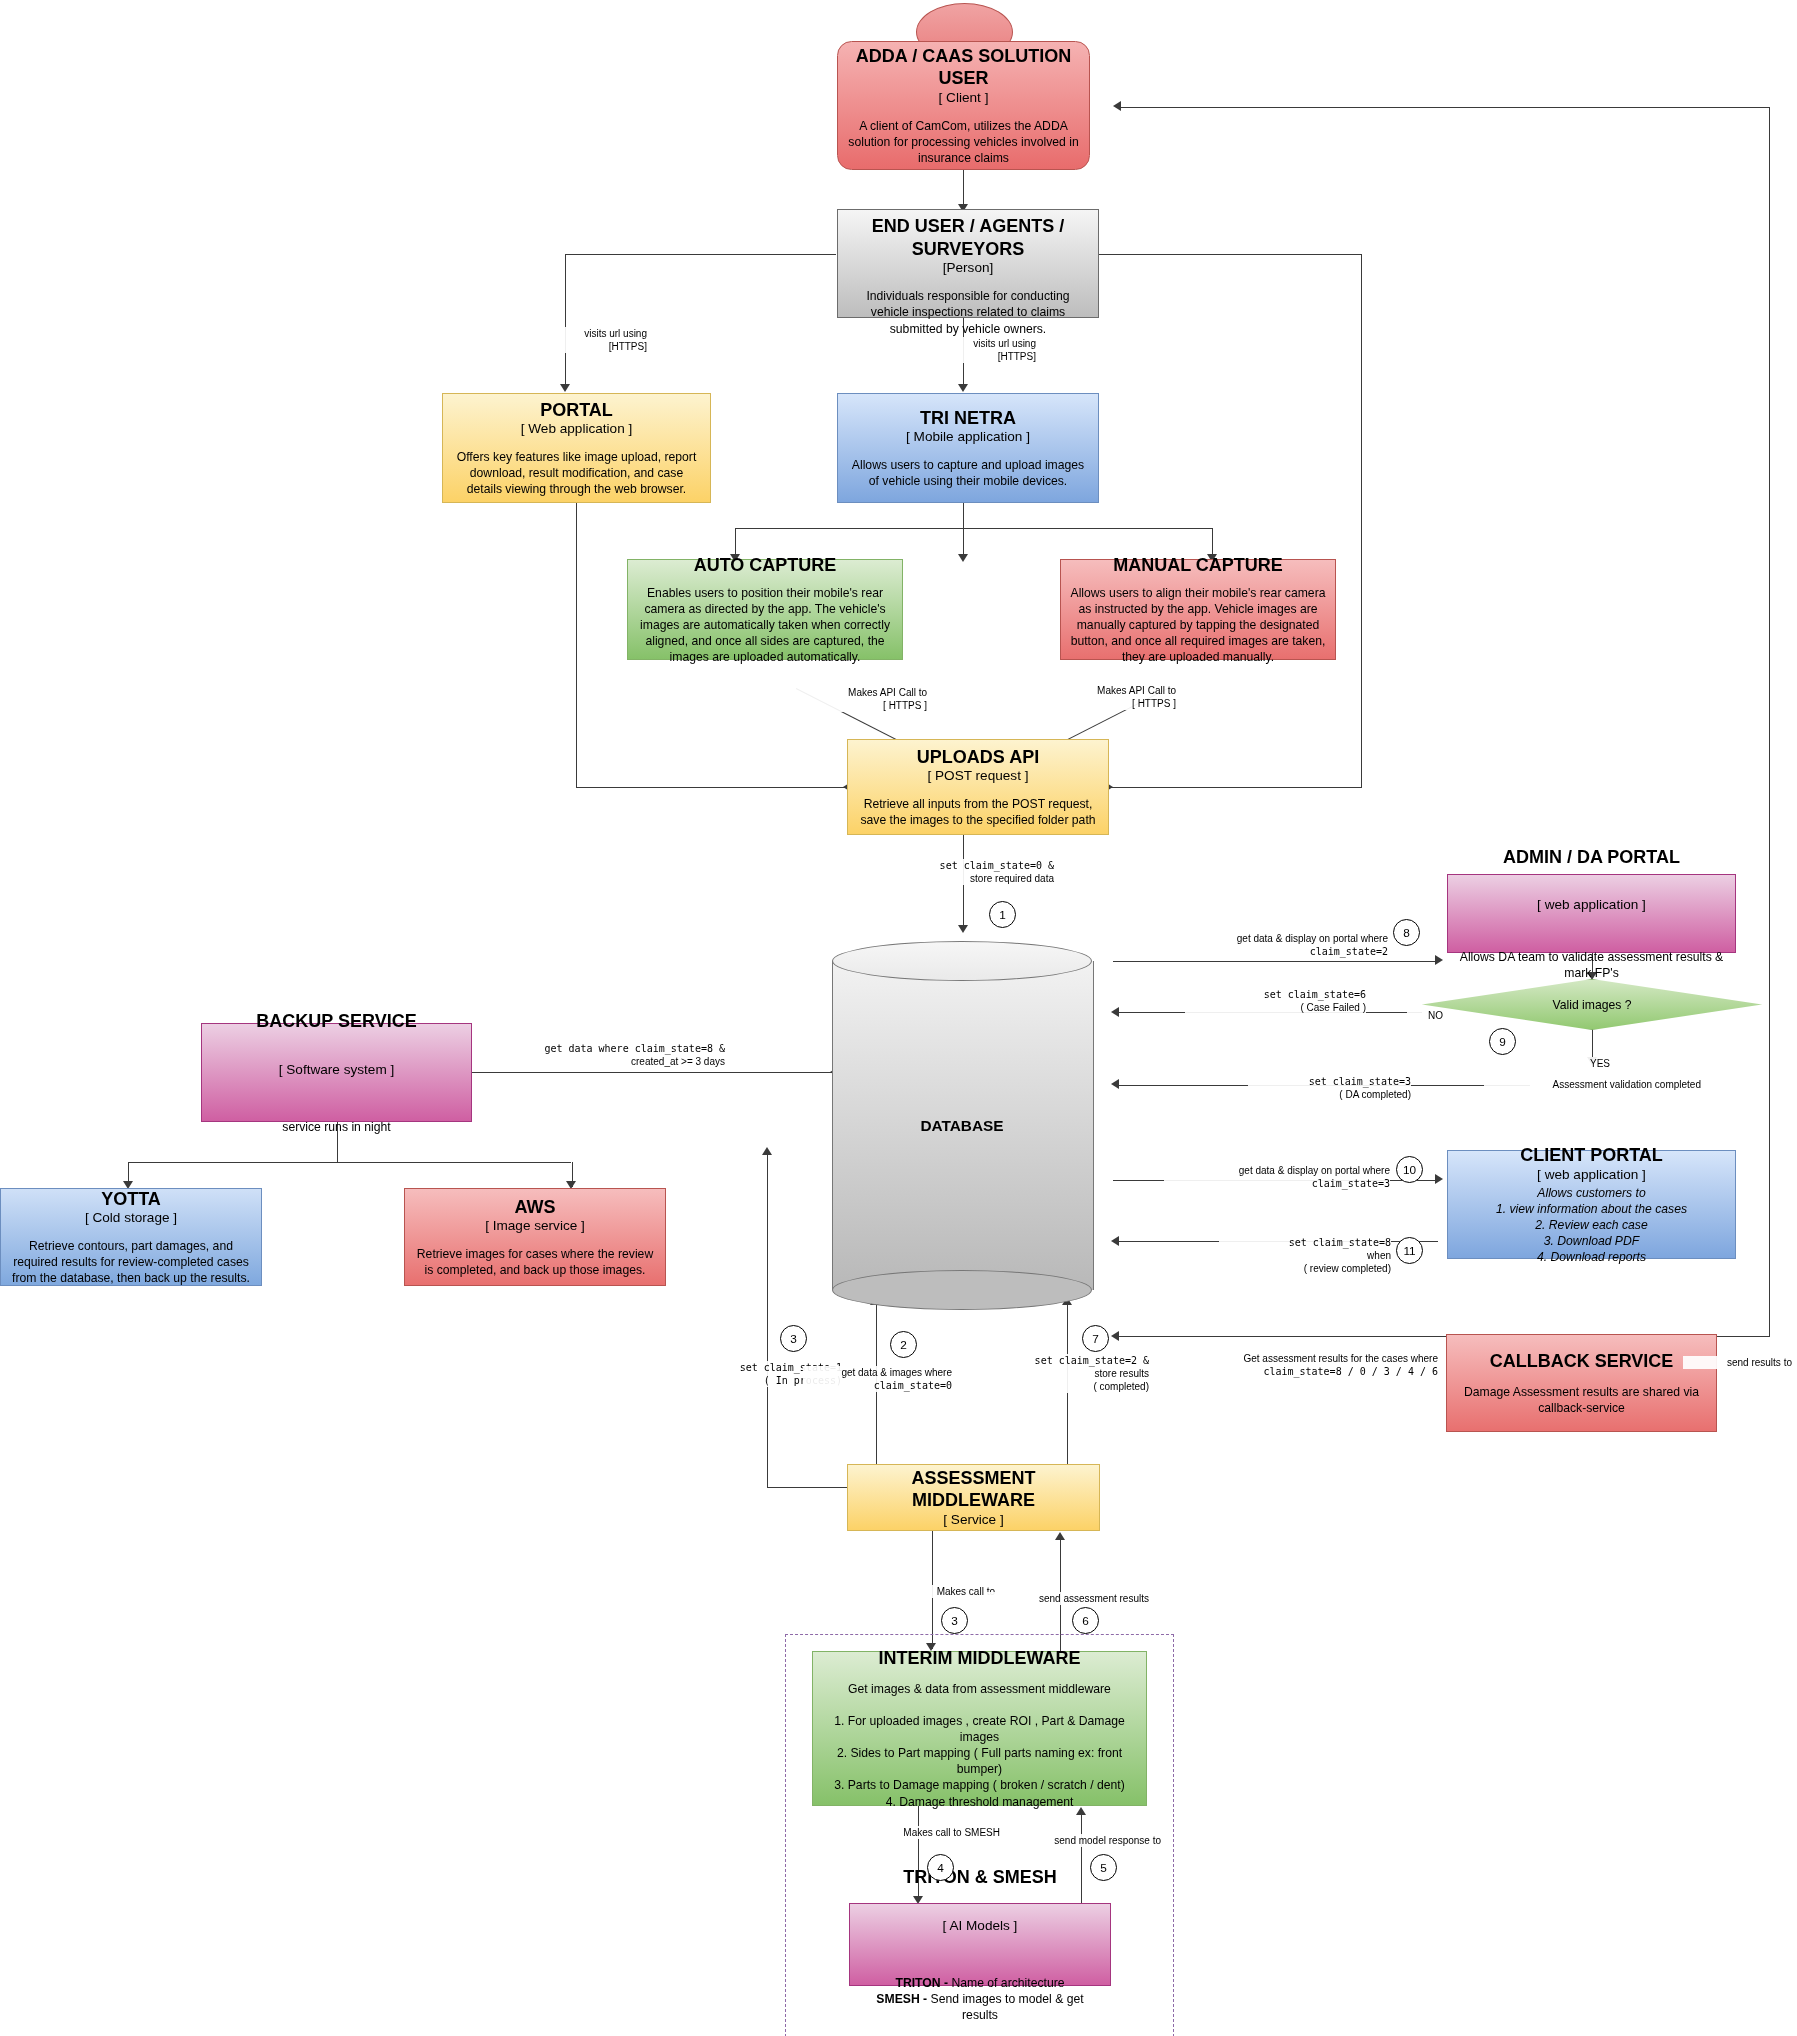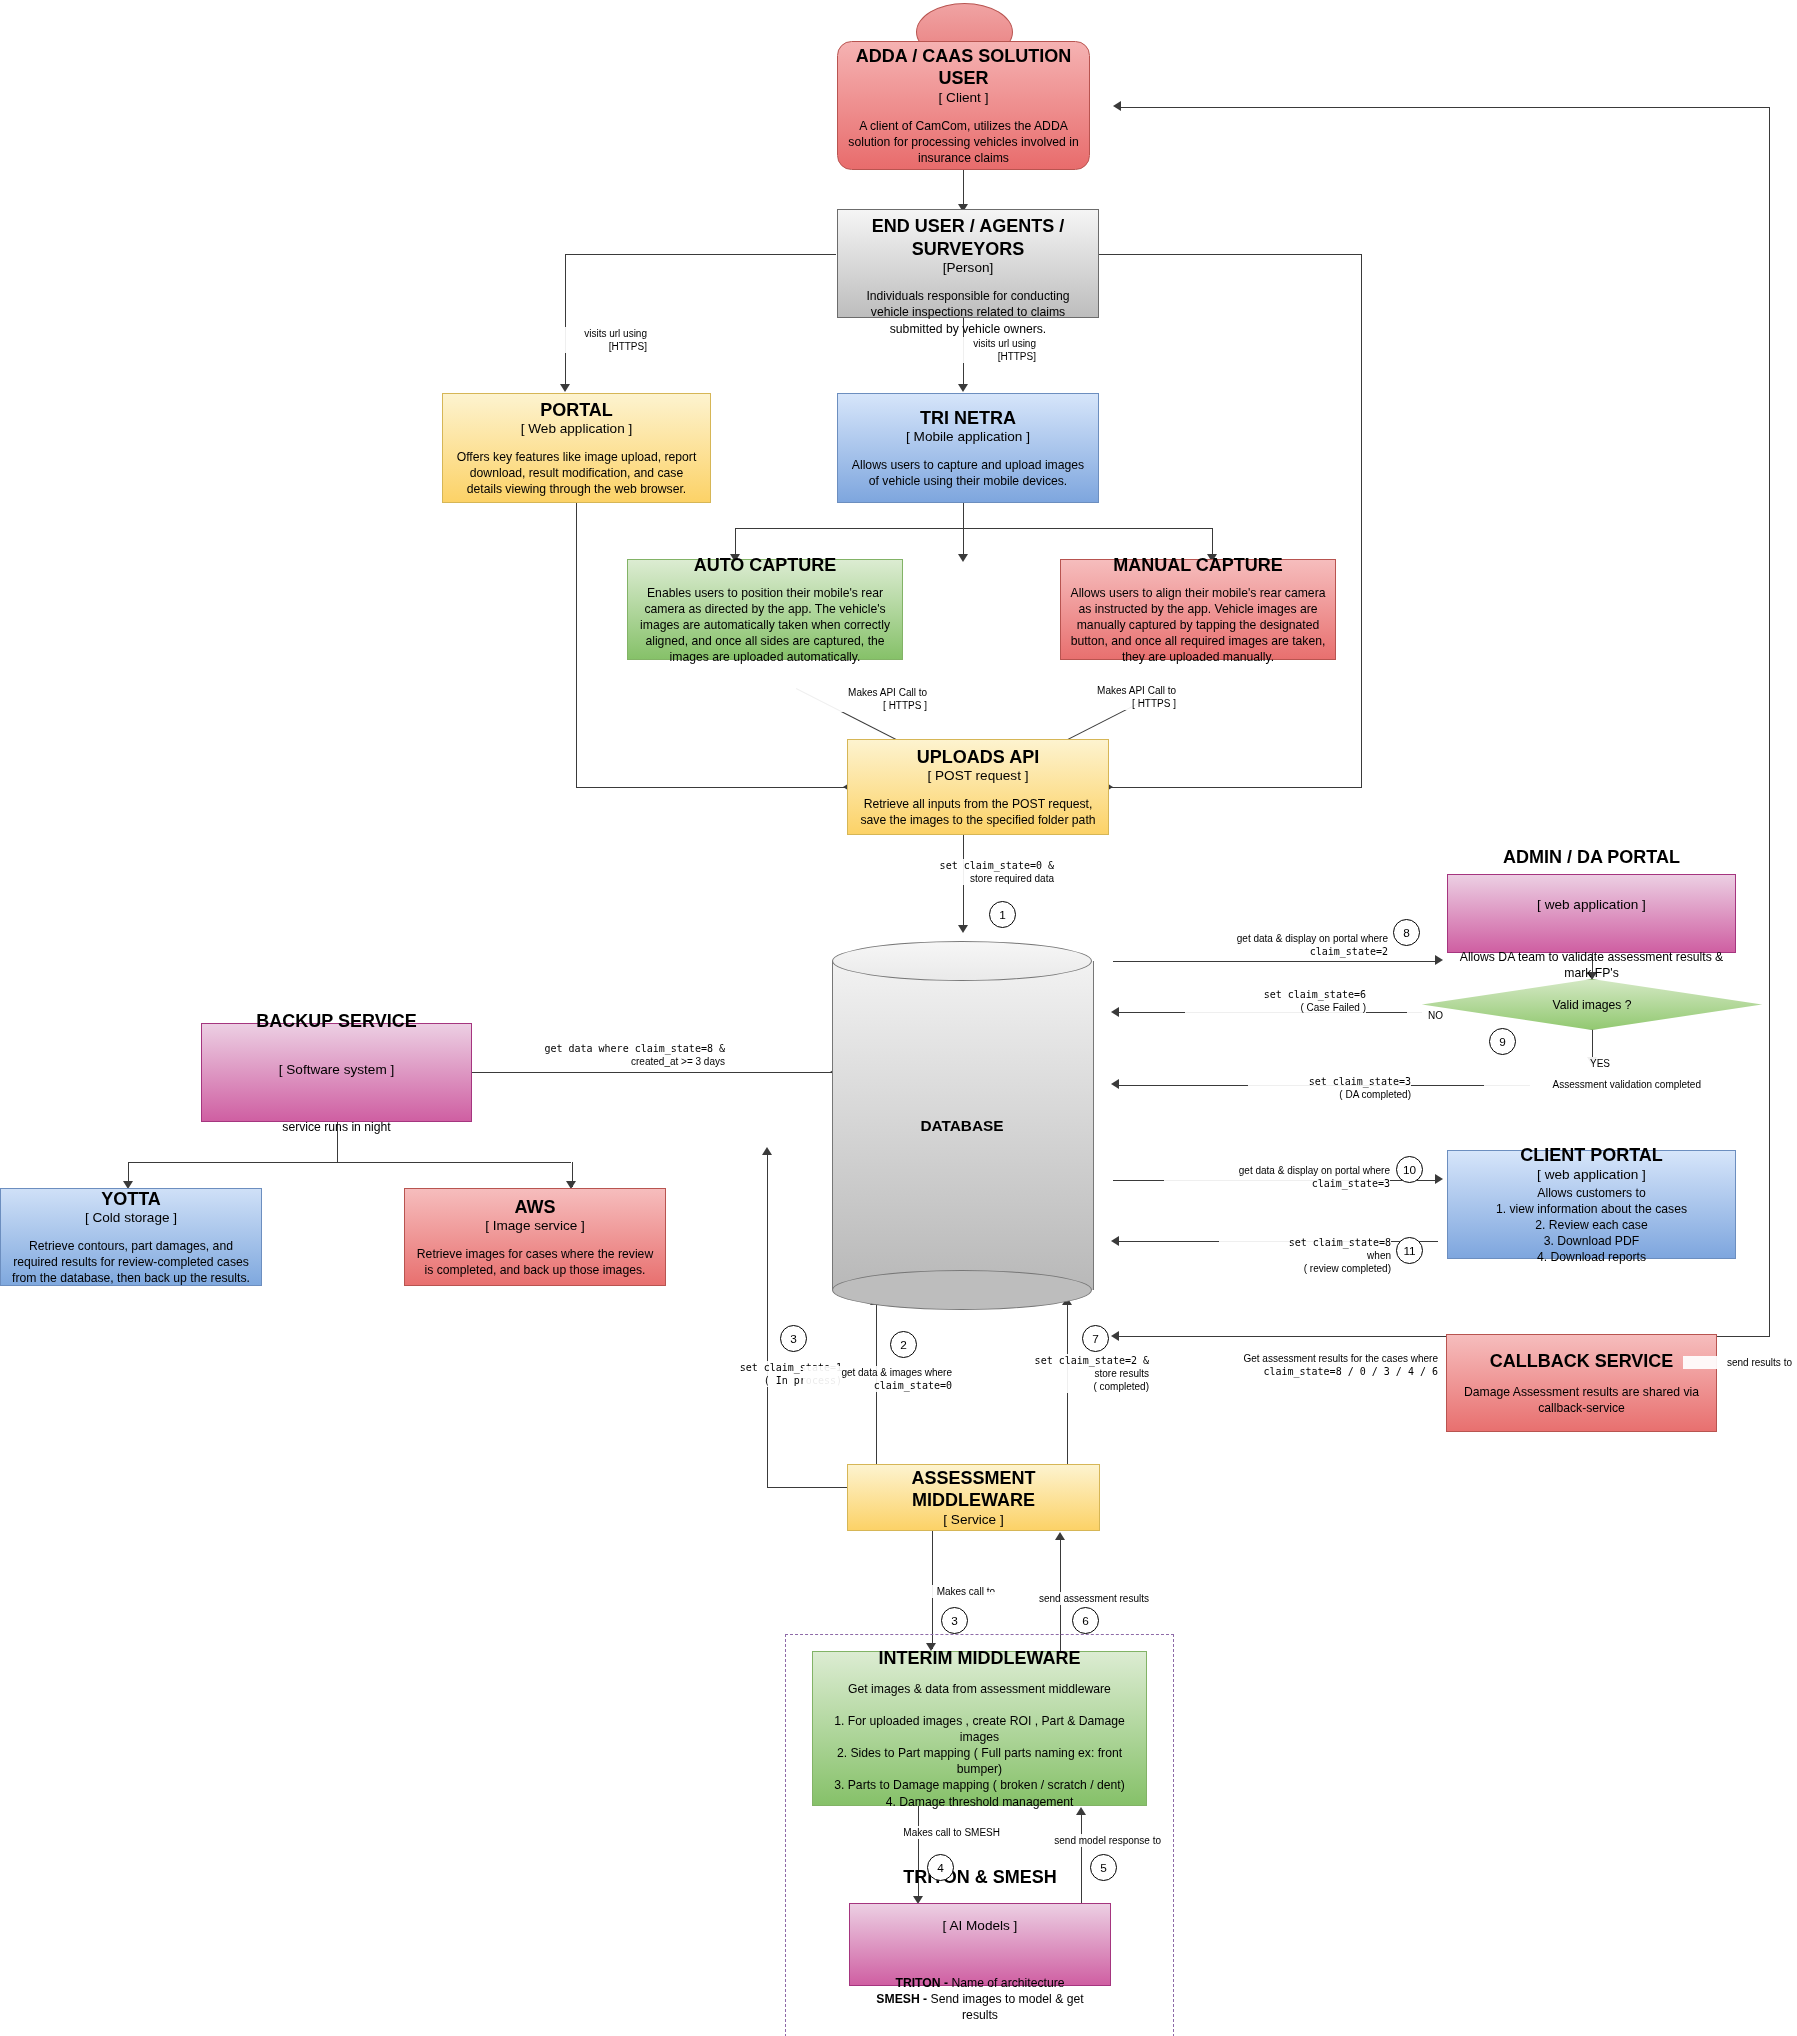--- a/index.html
+++ b/index.html
@@ -254,21 +254,21 @@
 
   <div class="node redfl" style="left:404px;top:1188px;width:262px;height:98px;">
     <div class="ttl">AWS</div>
     <div class="sub">[ Image service ]</div>
     <div class="desc">Retrieve images for cases where the review is completed, and back up those images.</div>
   </div>
 
   <div class="node blue" style="left:1447px;top:1150px;width:289px;height:109px;">
     <div class="ttl">CLIENT PORTAL</div>
     <div class="sub">[ web application ]</div>
-    <div class="desc" style="white-space:pre-line;margin-top:1px;">Allows customers to
+    <div class="desc" style="white-space:pre-line;margin-top:1px;font-style:italic;">Allows customers to
 1. view information about the cases
 2. Review each case
 3. Download PDF
 4. Download reports</div>
   </div>
 
   <div class="node redfl" style="left:1446px;top:1334px;width:271px;height:98px;">
     <div class="ttl">CALLBACK SERVICE</div>
     <div class="desc">Damage Assessment results are shared via callback-service</div>
   </div>

